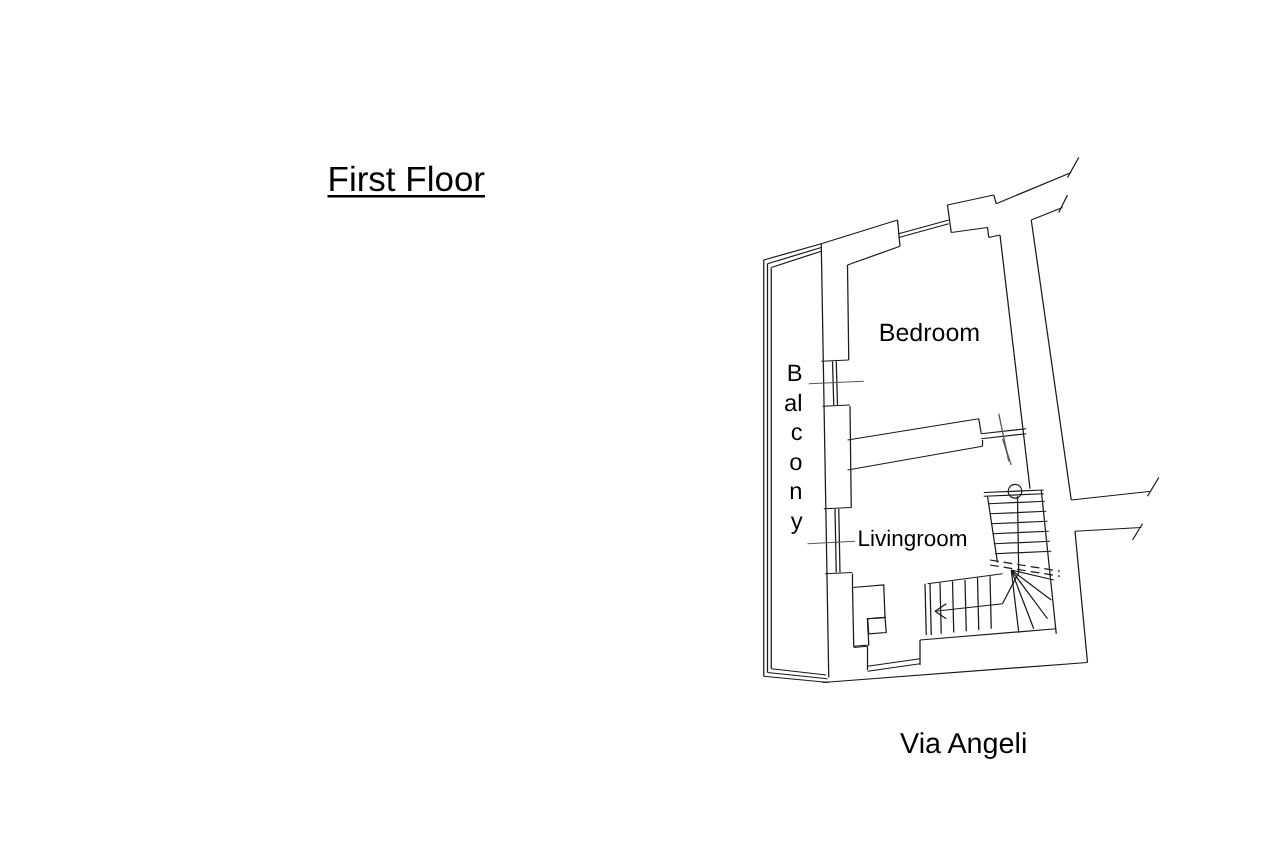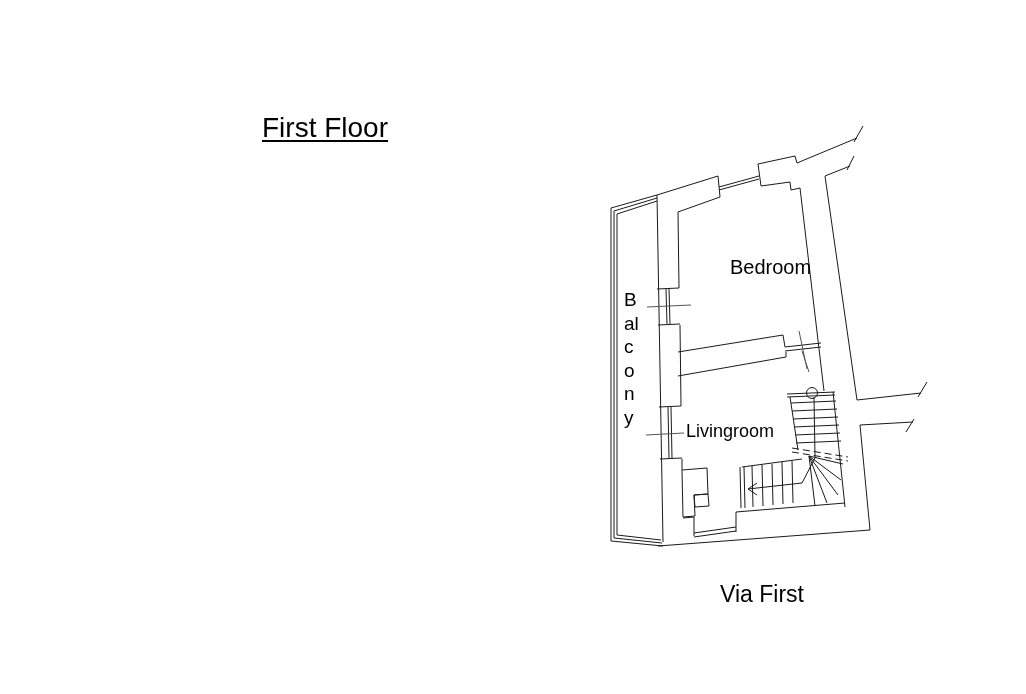--- a/index.html
+++ b/index.html
@@ -7,35 +7,35 @@
     position:relative;
     width:1026px;height:694px;
     background:#fff;
     font-family:"Liberation Sans","DejaVu Sans",sans-serif;
     color:#000;
     overflow:hidden;
   }
   .plan-svg{position:absolute;left:0;top:0;}
   .lbl{position:absolute;white-space:nowrap;}
   .title{
-    left:262px;top:112px;
+    left:262px;top:128px;
     font-size:28px;
     text-decoration:underline;
     text-underline-offset:3px;
     text-align:right;
   }
-  .bedroom{left:730px;top:256px;font-size:20px;}
+  .bedroom{left:703px;top:256px;font-size:20px;}
   .livingroom{left:686px;top:421px;font-size:18px;}
   .street{left:720px;top:581px;font-size:23px;}
   .balcony{
     left:624px;top:288px;
     width:18px;
     font-size:19px;
     line-height:23.5px;
-    text-align:left;
+    text-align:right;
     word-break:break-all;
     white-space:normal;
   }
 </style>
 </head>
 <body>
 
 <div class="page">
 
   <svg class="plan-svg" width="1026" height="694" viewBox="0 0 1026 694" fill="none" stroke="#1a1a1a" stroke-width="1" stroke-linecap="butt">
@@ -138,15 +138,15 @@
     <g>
       <path d="M682,470 L707,468 L708,494 L694,495 L695,516 L683,517 Z"></path>
       <path d="M694,495 L708,494 L709,506 L695,507 Z"></path>
     </g>
   </svg>
 
   <div class="lbl title">First Floor</div>
   <div class="lbl bedroom">Bedroom</div>
   <div class="lbl livingroom">Livingroom</div>
   <div class="lbl balcony">Balcony</div>
-  <div class="lbl street">Via First</div>
+  <div class="lbl street">Via Angeli</div>
 
 </div>
 
 </body></html>

